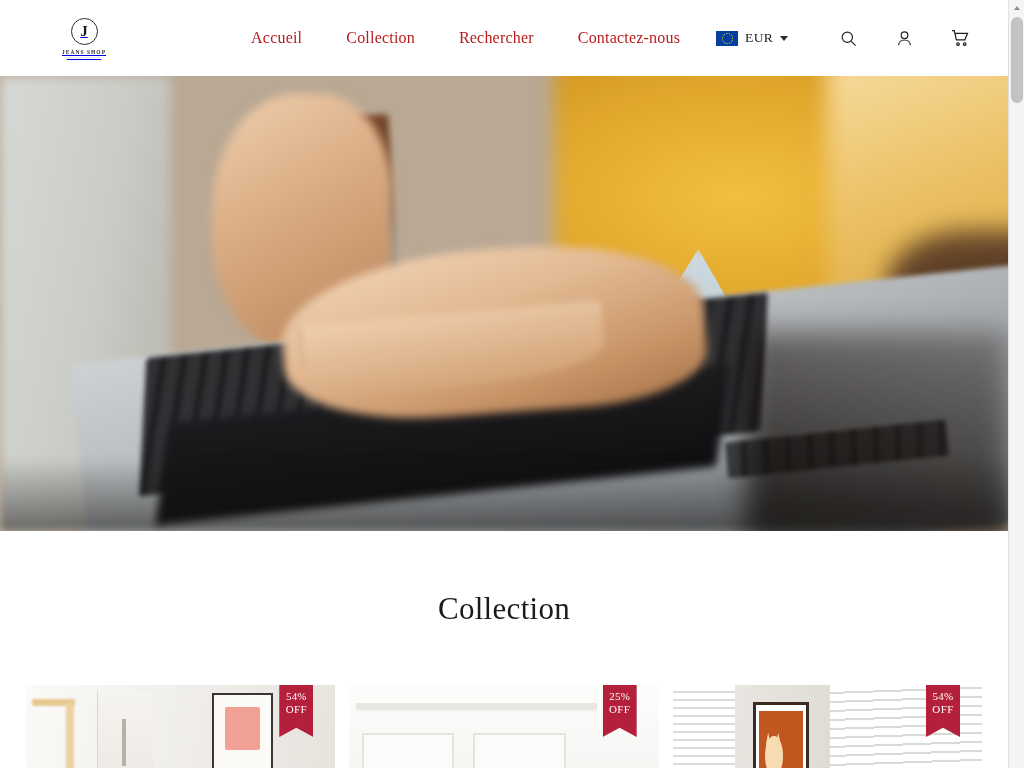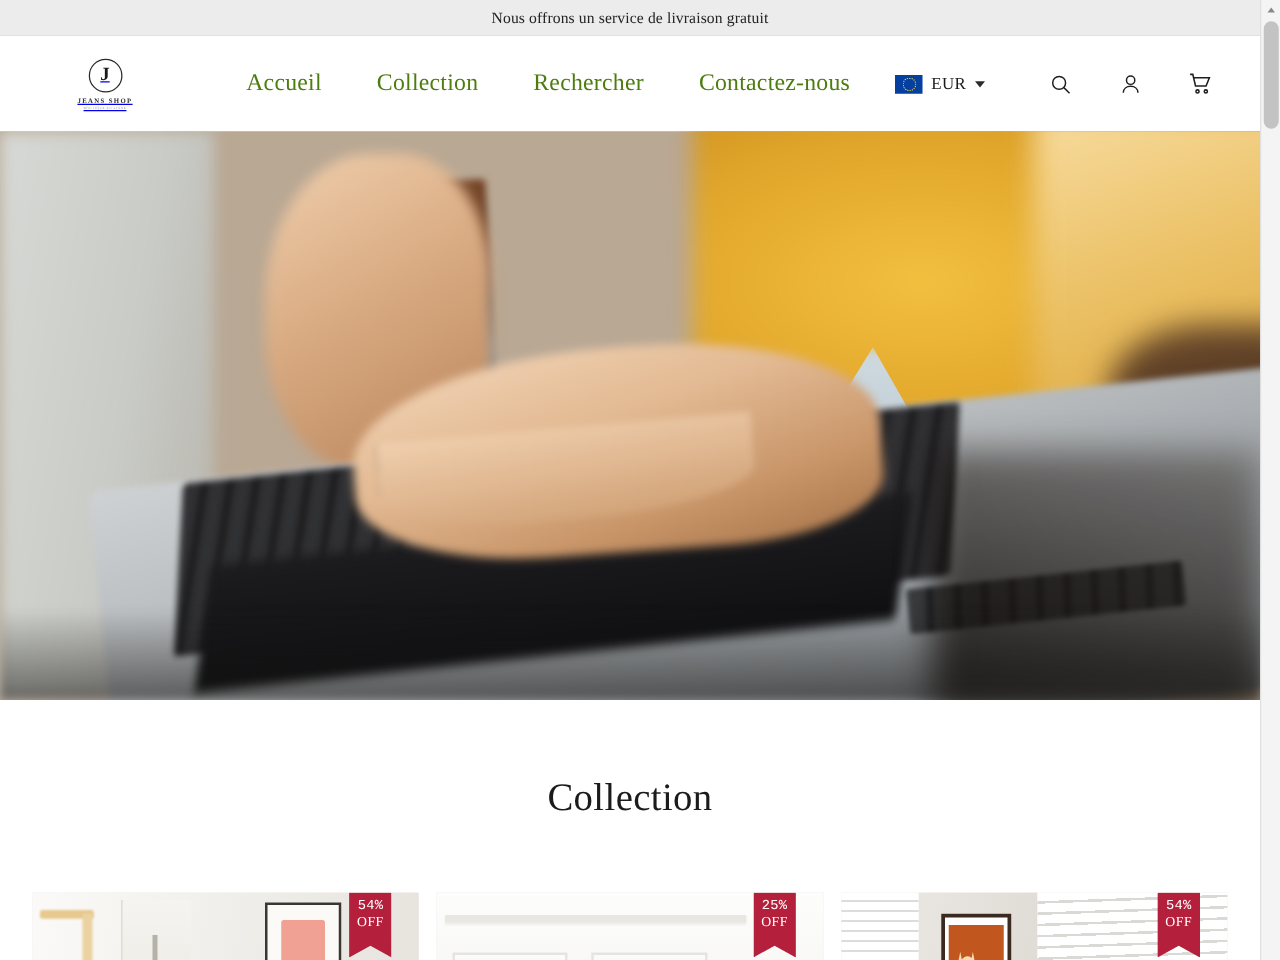--- a/index.html
+++ b/index.html
@@ -41,21 +41,21 @@
     margin-top:4px; font-size:5.4px; letter-spacing:1.1px;
     color:#2b2b2b; white-space:nowrap; font-weight:600;
   }
   .logo-sub {
     margin-top:1px; font-size:2.6px; letter-spacing:.5px; color:#8a8a8a;
     white-space:nowrap;
   }
 
   .nav { display:flex; align-items:center; gap:44px; margin-left:auto; }
   .nav-link {
-    font-size:19px; color:#4d7c0f; text-decoration:none;
+    font-size:16px; color:#b91c1c; text-decoration:none;
     letter-spacing:.2px; white-space:nowrap;
   }
 
   .header-right { display:flex; align-items:center; margin-left:36px; gap:16px; }
   .currency {
     display:flex; align-items:center; gap:7px; cursor:pointer; margin-right:24px;
   }
   .flag {
     width:22px; height:15px; background:#053fa0; position:relative;
     display:flex; align-items:center; justify-content:center;
@@ -232,21 +232,21 @@
   .badge {
     position:absolute; top:0; right:22px; width:34px; height:52px;
     background:#b4203c;
     color:#fff; text-align:center;
     clip-path:polygon(0 0, 100% 0, 100% 100%, 50% 82%, 0 100%);
     display:flex; flex-direction:column; align-items:center; justify-content:flex-start;
     padding-top:6px;
     z-index:4;
     box-shadow:-1px 0 3px rgba(0,0,0,.18);
   }
-  .badge-pct { font-size:11px; line-height:1.05; font-weight:400; letter-spacing:.2px;font-family:Liberation Mono, monospace; }
+  .badge-pct { font-size:11px; line-height:1.05; font-weight:400; letter-spacing:.2px; }
   .badge-off { font-size:11px; line-height:1.25; letter-spacing:.4px; }
 
   
   .scrollbar {
     position:absolute; right:0; top:0; width:16px; height:768px;
     background:#f4f4f4; border-left:1px solid #e0e0e0;
   }
   .sb-arrow {
     width:16px; height:16px; display:flex; align-items:center; justify-content:center;
   }
@@ -254,23 +254,20 @@
   .sb-thumb {
     position:absolute; top:17px; left:2px; width:12px; height:86px;
     background:#c3c3c3; border-radius:6px;
   }
 </style>
 </head>
 <body>
 
 <div class="page">
 
-  <div class="announce">
-    <span class="announce-text">Nous offrons un service de livraison gratuit</span>
-  </div>
 
   <div class="header">
 
     <a class="logo" href="#">
       <span class="logo-mark">J</span>
       <span class="logo-word">JEANS SHOP</span>
       <span class="logo-sub">BOUTIQUE EN LIGNE</span>
     </a>
 
     <nav class="nav">

